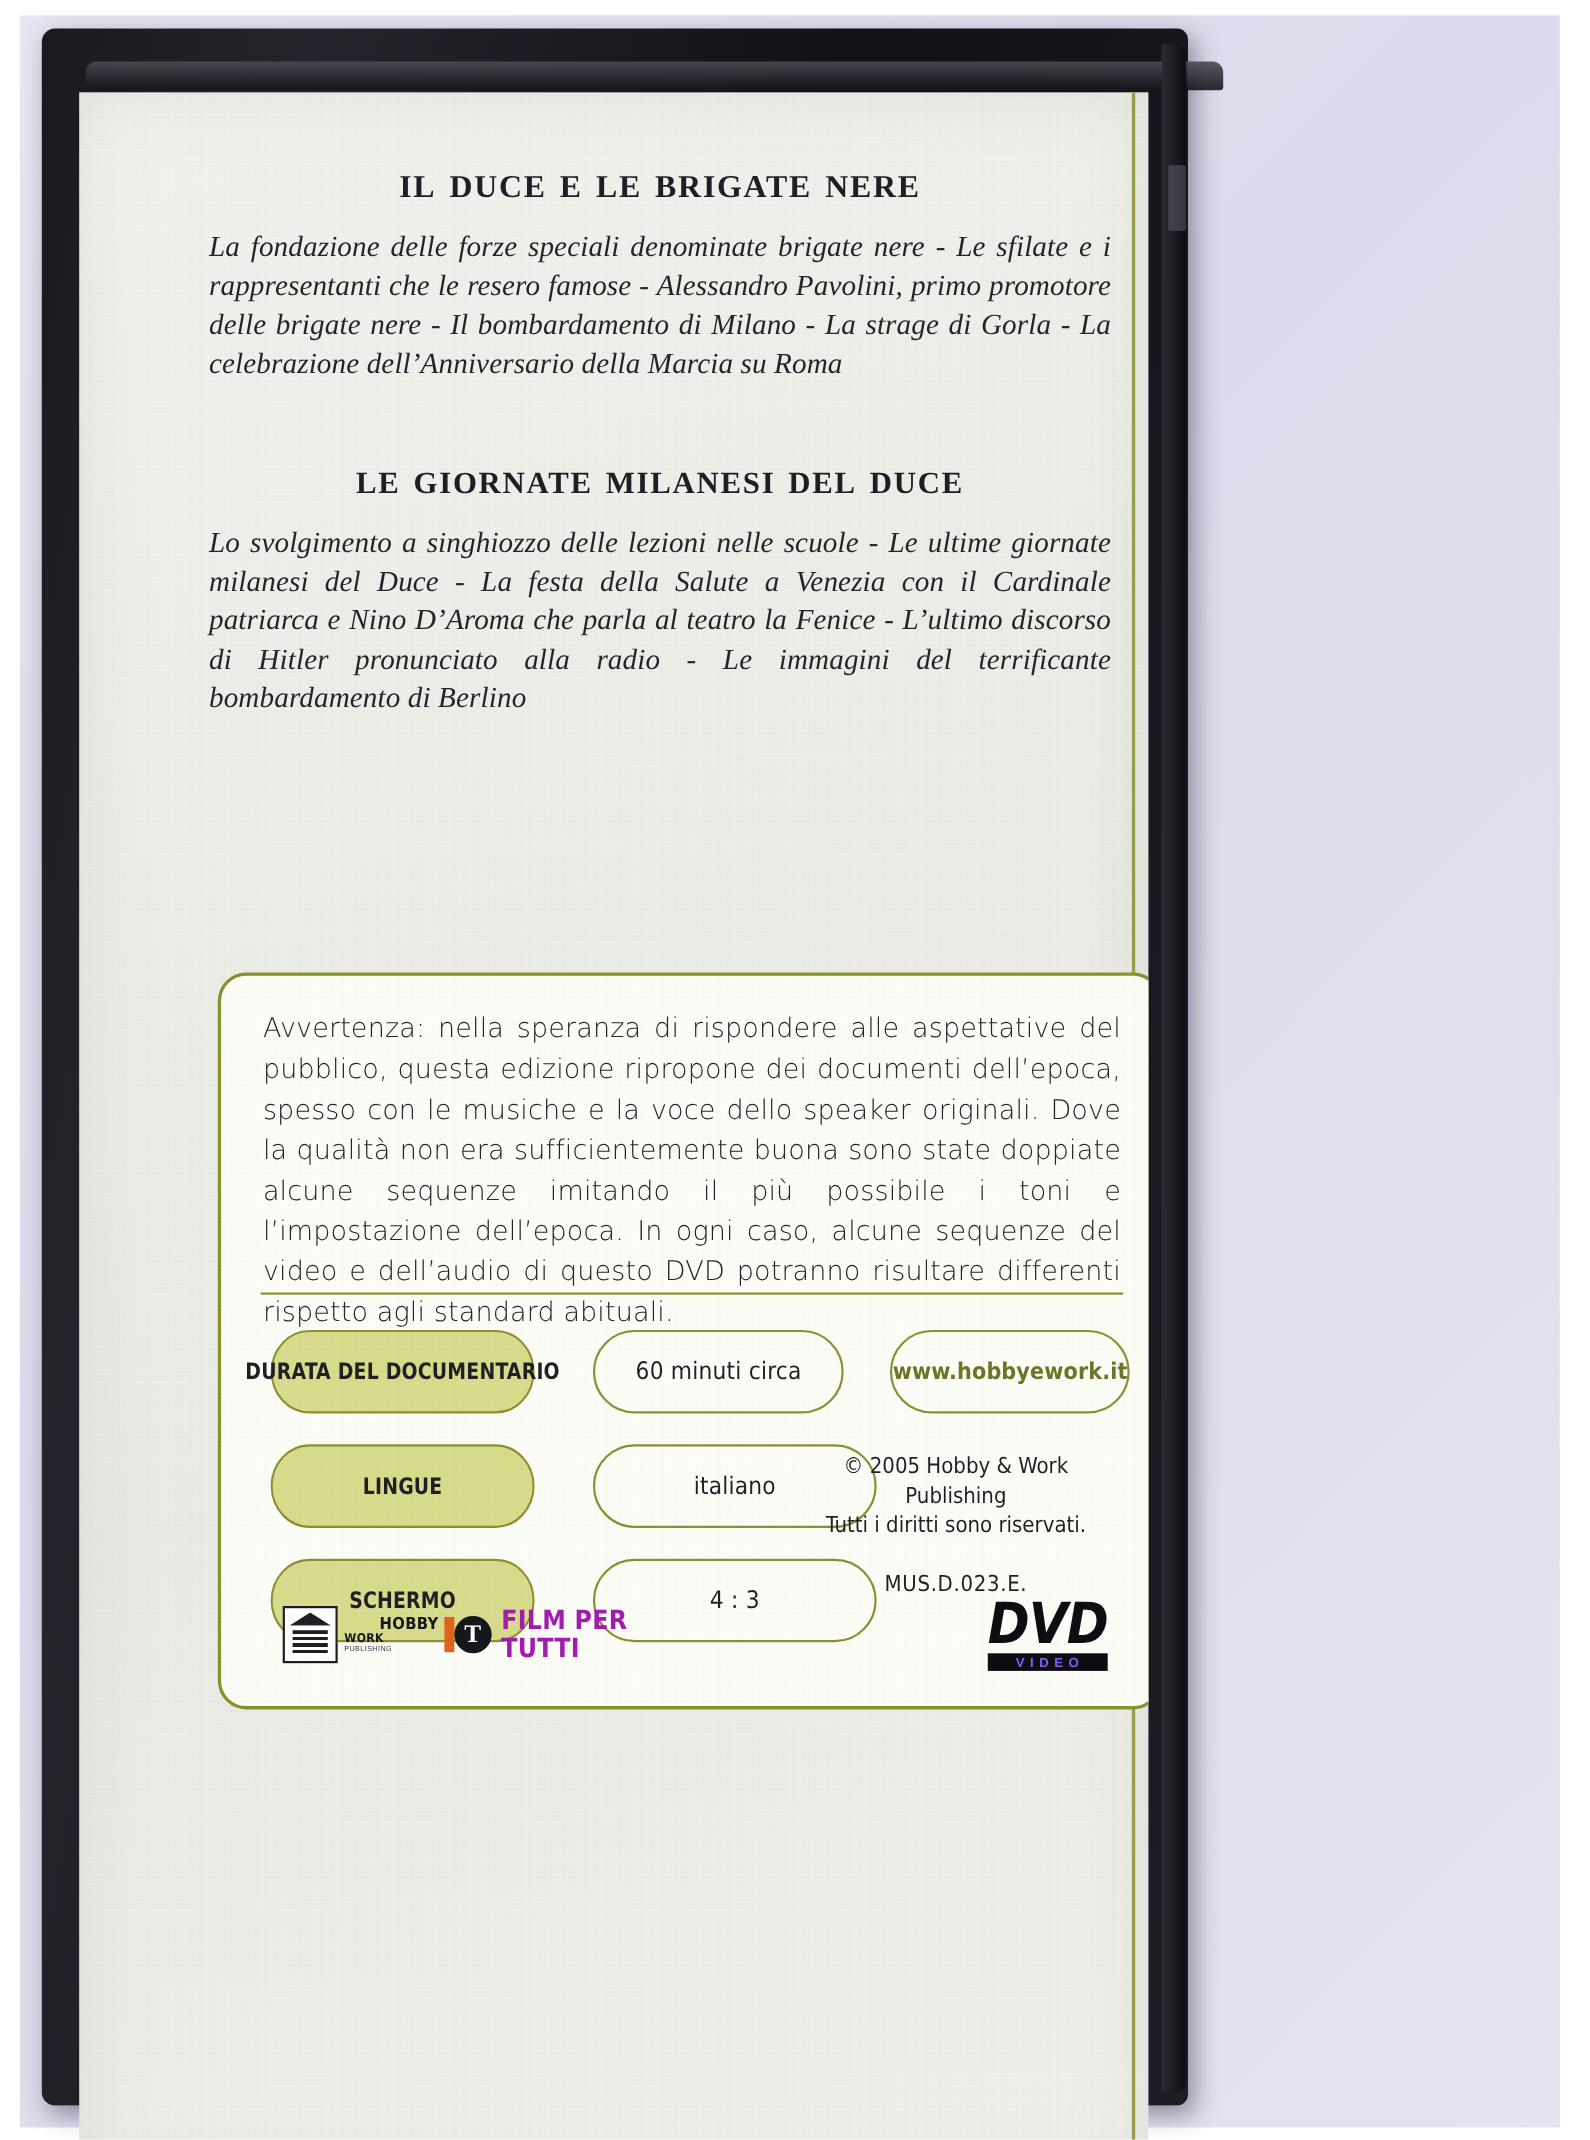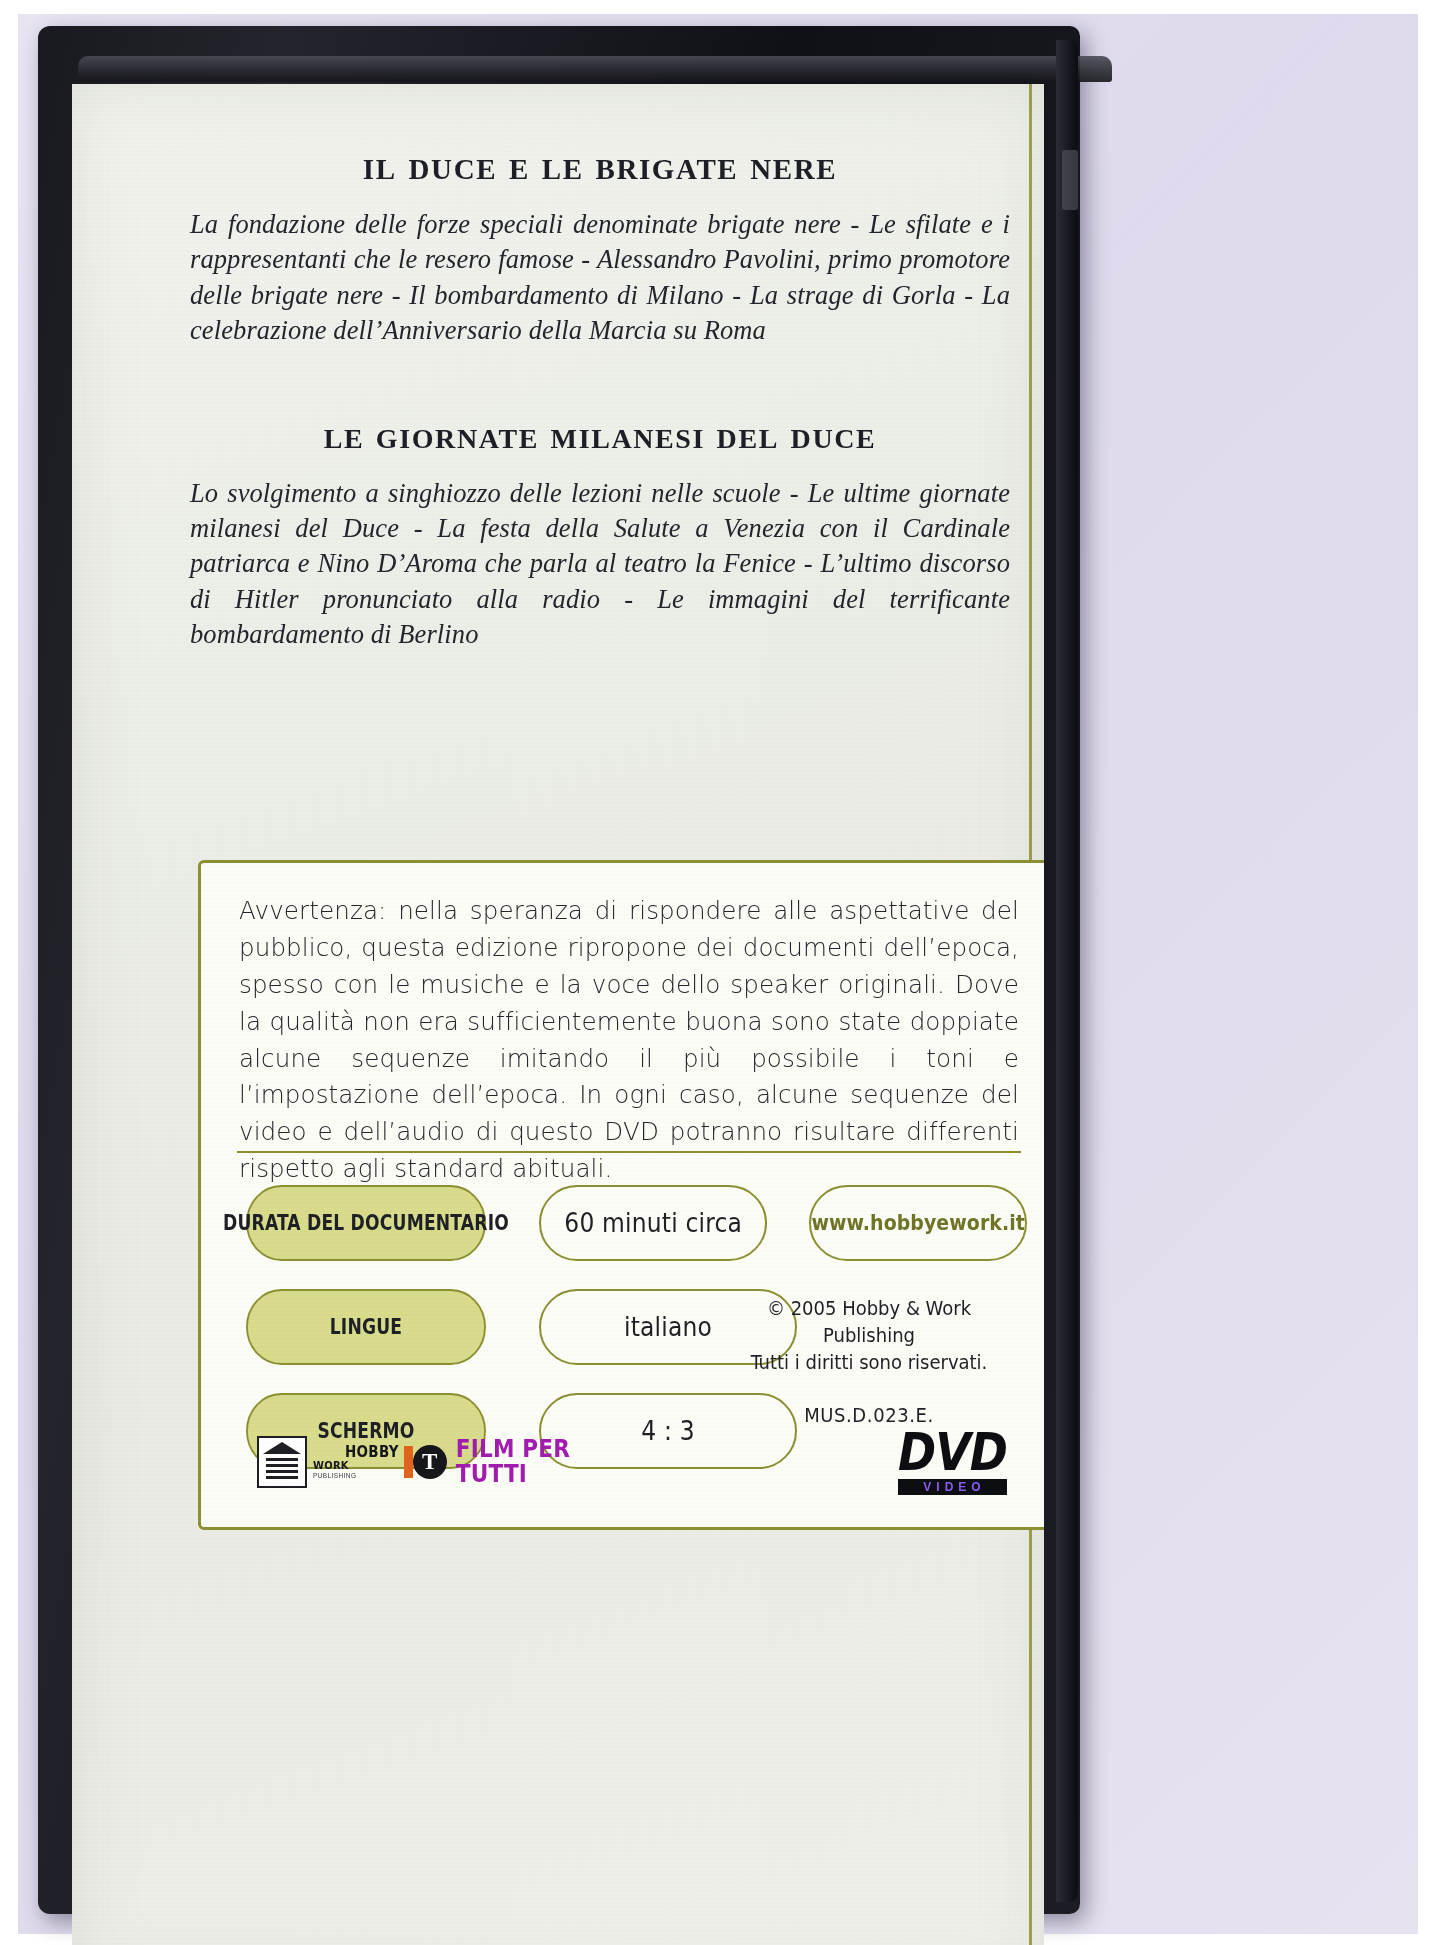--- a/index.html
+++ b/index.html
@@ -141,25 +141,25 @@
     letter-spacing: .1px;
   }
 
   .sect-2 { margin-top: 66px; }
   .sect-2 .sect-title { font-size: 40px; }
 
   
   .notice-box {
     position: absolute;
     left: 126px;
-    top: 776px;
+    top: 800px;
     width: 858px;
     height: 670px;
     border: 3px solid #8d9030;
-    border-radius: 6px;
+    border-radius: 26px;
     background: #fdfdf7;
     box-sizing: border-box;
   }
   .notice-text {
     position: absolute;
     left: 38px;
     top: 30px;
     right: 34px;
     font-family: "DejaVu Sans", "Liberation Sans", sans-serif;
     font-size: 24.6px;
@@ -209,21 +209,21 @@
     background: #d9dc8c;
     font-size: 20.5px;
     font-weight: 700;
     letter-spacing: .2px;
     transform: scaleX(.93);
   }
   .pill-value {
     width: 258px;
     margin-left: 44px;
     background: #fdfdf7;
-    font-size: 26px;
+    font-size: 22px;
     letter-spacing: .2px;
   }
   .pill-web {
     width: 242px;
     margin-left: 42px;
     background: #fdfdf7;
     font-size: 21px;
     font-weight: 700;
     color: #6f7426;
     letter-spacing: .1px;

